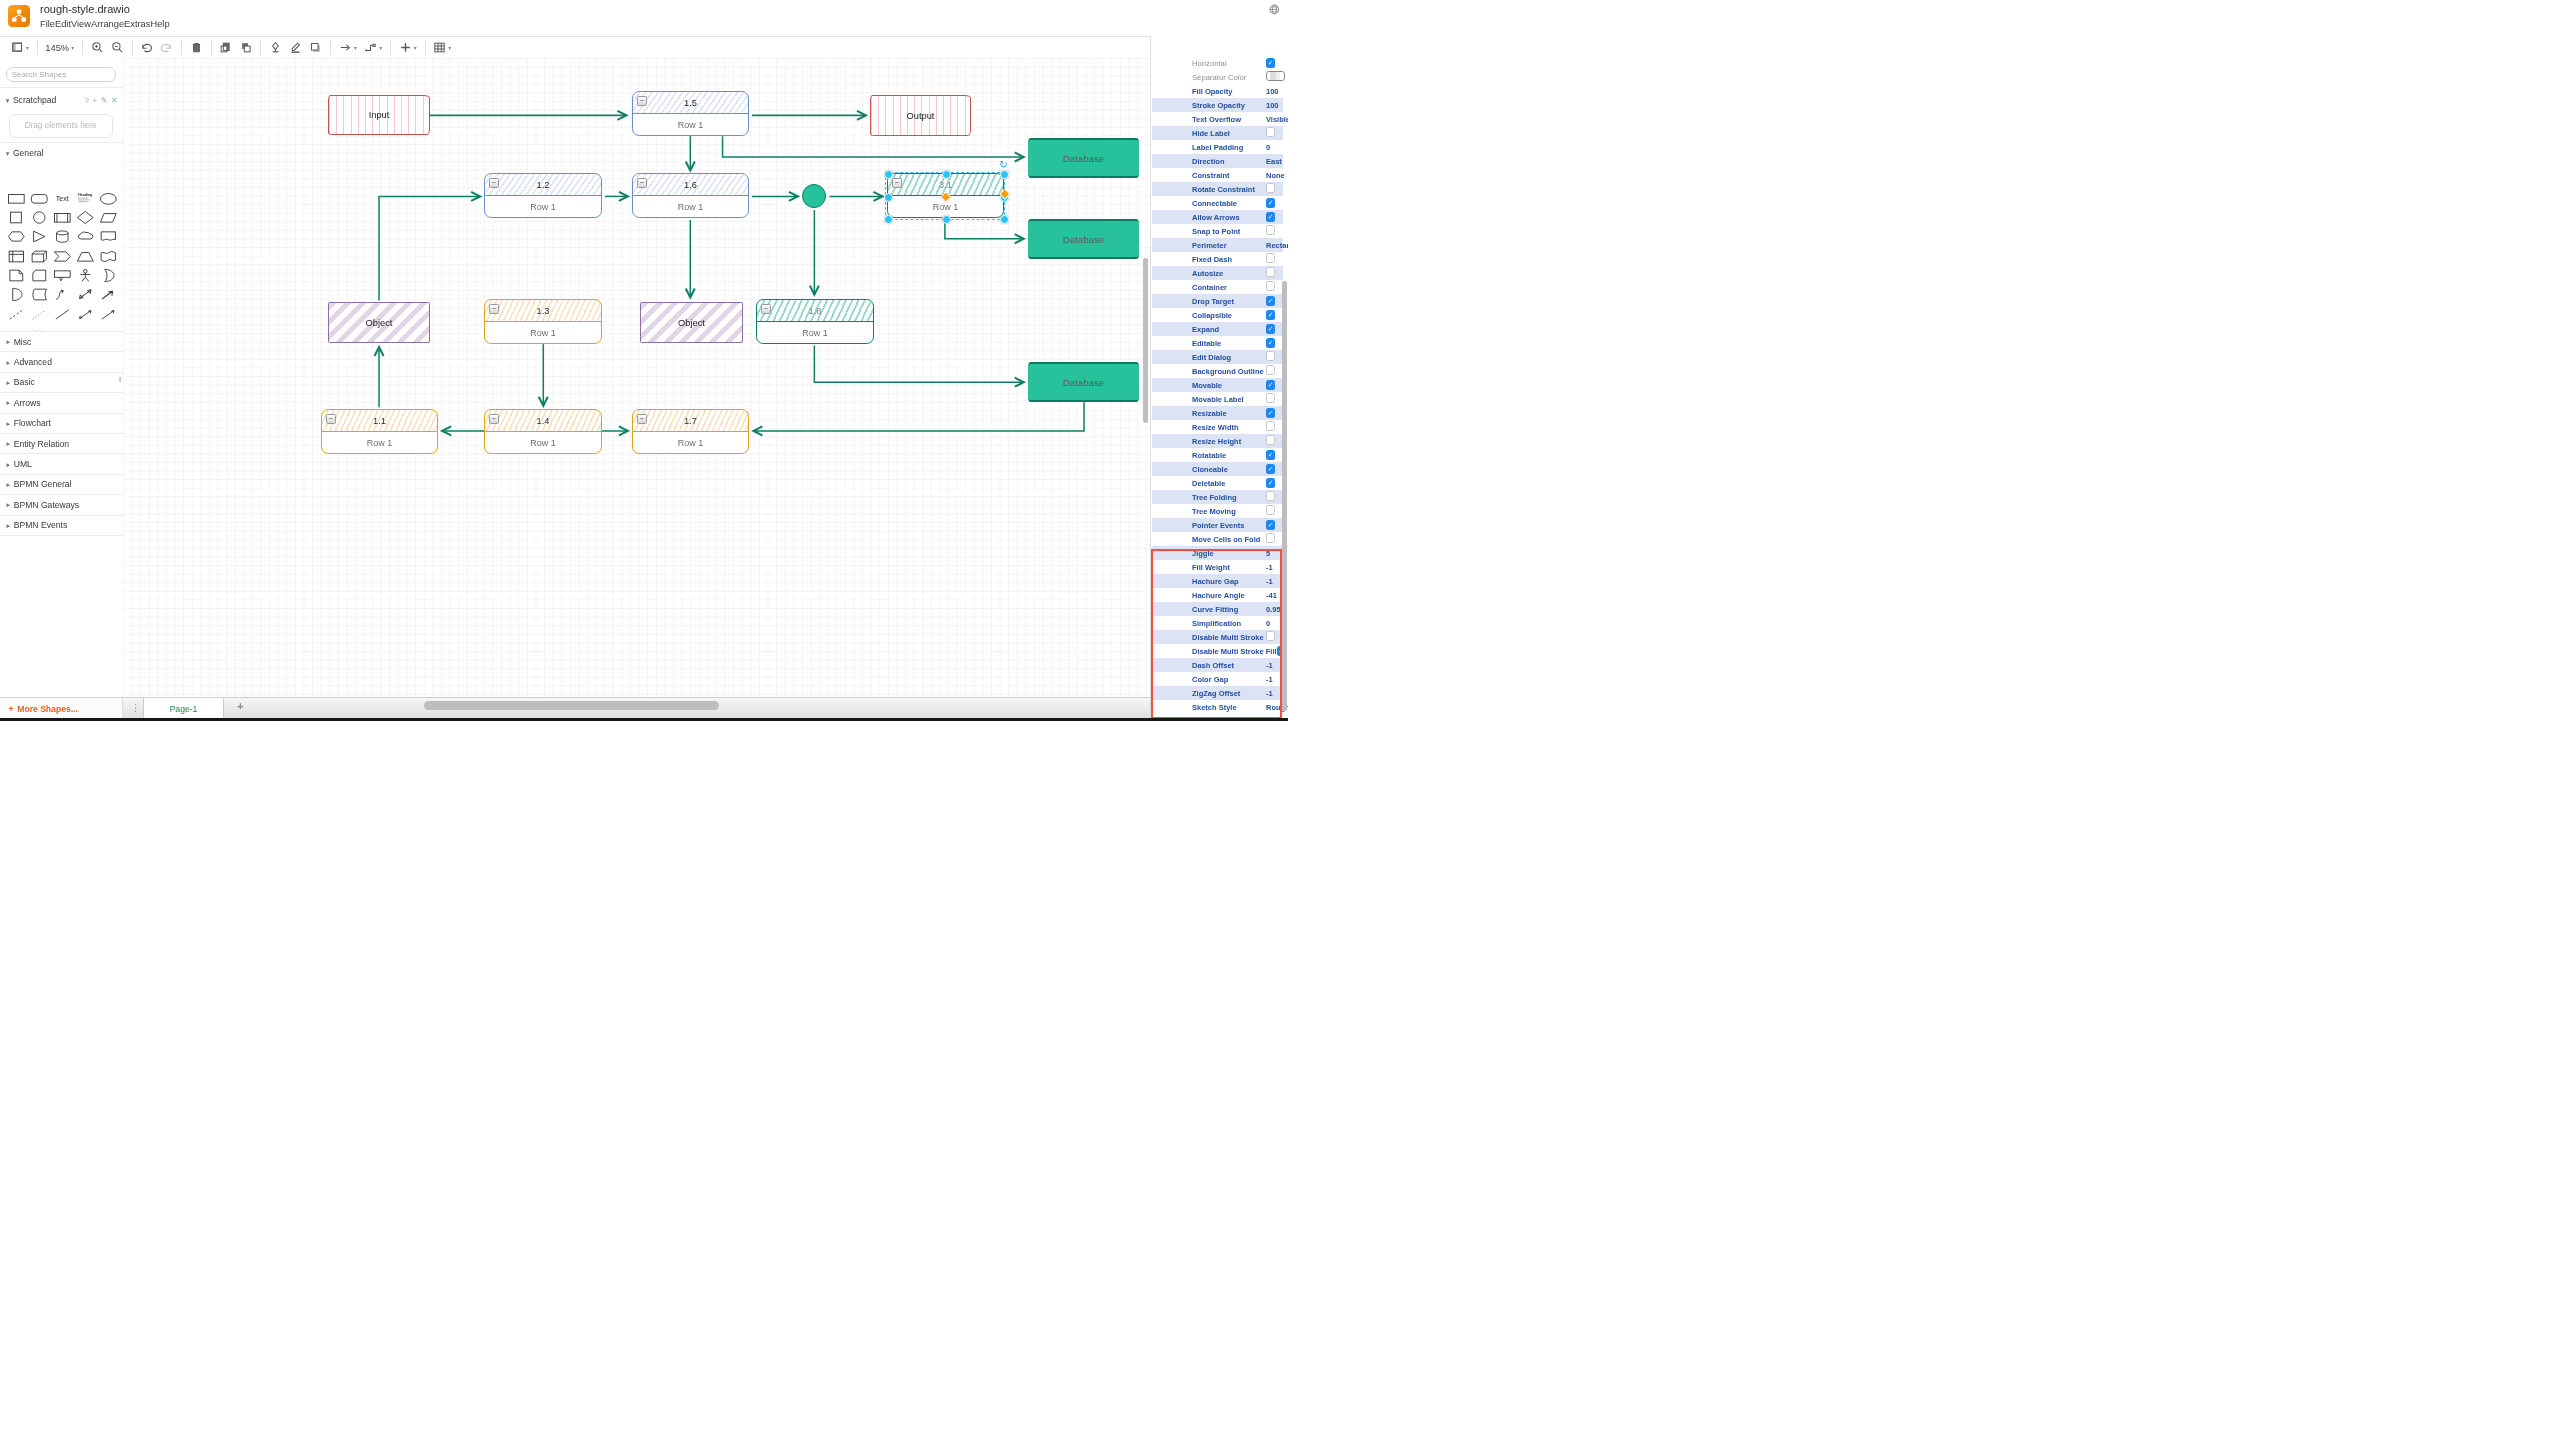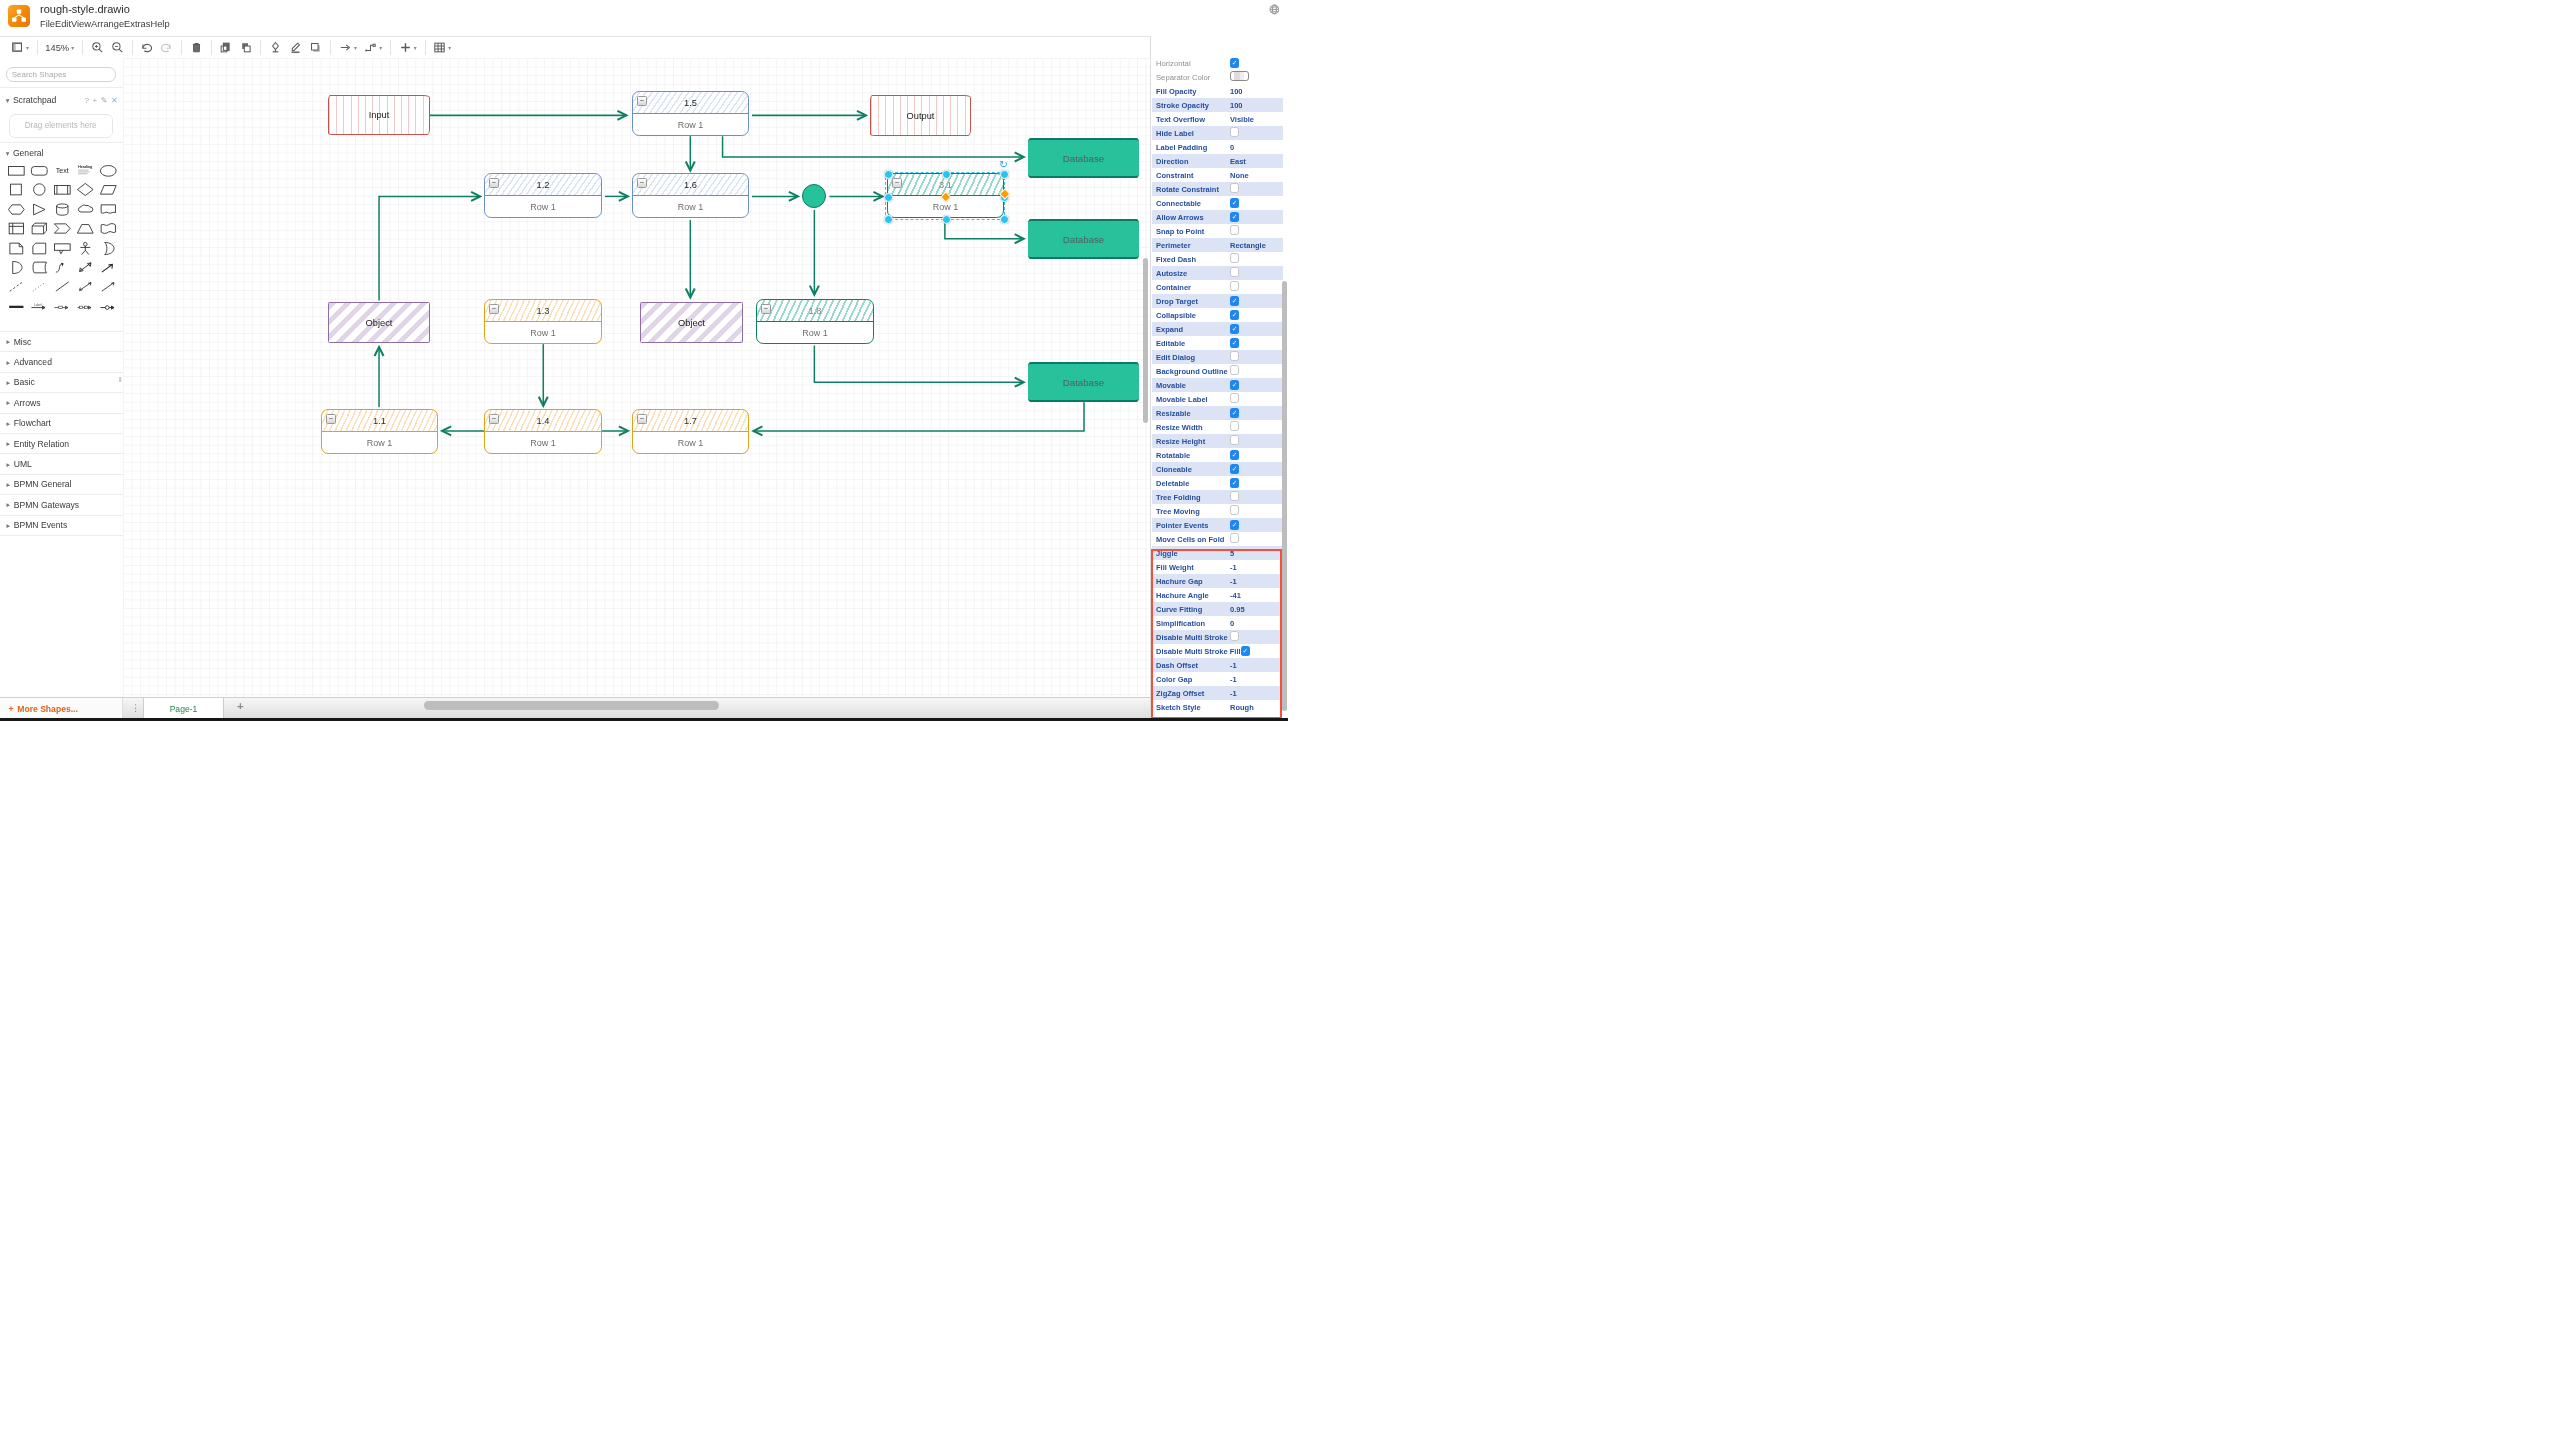--- a/index.html
+++ b/index.html
@@ -27,21 +27,21 @@
   #search-wrap input{border:none;outline:none;flex:1;font-size:8px;padding:0 2.9px 0 5px;color:#555;font-family:inherit;background:transparent;}
   #search-wrap input::placeholder{color:#a9a9a9;}
   .side-div{position:absolute;left:0;width:100%;height:0.7px;background:#ececec;}
   #scratchpad-hdr{position:absolute;left:5.7px;top:37px;width:112px;font-size:8.6px;color:#383838;display:flex;align-items:center;}
   #scratchpad-hdr .sp-icons{margin-left:auto;font-size:8px;color:#a5a5a5;display:flex;gap:3.6px;}
   #scratchpad-hdr .sp-close{color:#8fb0d8;}
   #dragbox{position:absolute;left:8.6px;top:56px;width:102px;height:21.5px;border:1.4px dotted #ccc;border-radius:6.5px;display:flex;align-items:center;justify-content:center;font-size:8.2px;color:#b8b8b8;}
   #general-hdr{position:absolute;left:5.7px;top:90px;font-size:8.6px;color:#383838;}
   .tri{color:#777;font-size:7.2px;margin-right:3.6px;}
   #palette{position:absolute;left:4.3px;top:105px;width:115px;display:grid;grid-template-columns:repeat(5,23px);grid-auto-rows:19.4px;}
-  .pal-cell{display:flex;align-items:flex-start;justify-content:center;}
+  .pal-cell{display:flex;align-items:center;justify-content:center;margin-top:35px;}
   #categories{position:absolute;left:0;top:273px;width:123px;}
   .cat-row{height:19.4px;border-top:0.7px solid #ececec;display:flex;align-items:center;padding-left:6.5px;font-size:8.6px;color:#383838;background:#fff;}
   .cat-row:last-child{border-bottom:0.7px solid #ececec;}
   #side-grip{position:absolute;left:119px;top:318px;font-size:6.5px;color:#999;letter-spacing:0.7px;}
   
   #canvas{position:absolute;left:123px;top:58px;width:1027px;height:639px;background-color:#fff;
     background-image:linear-gradient(#f4f4f4 0.7px,transparent 0.7px),linear-gradient(90deg,#f4f4f4 0.7px,transparent 0.7px);
     background-size:8.6px 8.6px;overflow:hidden;}
   #edges{position:absolute;left:0;top:0;}
   .node{position:absolute;box-sizing:border-box;font-size:9.3px;}
@@ -66,21 +66,21 @@
     background:linear-gradient(#fefefe,#d7d7d7);font-size:7.2px;line-height:7.2px;text-align:center;color:#333;}
   
   #sel-outline{position:absolute;border:1.1px dashed #35c0ec;box-sizing:border-box;}
   .handle{position:absolute;width:6.5px;height:6.5px;border-radius:50%;background:#29c3f4;border:1.1px solid #fff;box-shadow:0 0 1.4px rgba(0,0,0,.35);}
   .diamond{position:absolute;width:5.7px;height:5.7px;background:#ff9b05;border:0.7px solid #fff;transform:rotate(45deg);}
   #rotate-handle{position:absolute;color:#35a6e8;font-size:10.8px;}
   .cv-scroll{position:absolute;background:#bdbdbd;border-radius:5px;}
   
   #rpanel{position:absolute;left:1150px;top:36px;width:138px;height:685px;background:#fff;border-left:0.7px solid #dadce0;box-sizing:border-box;}
   #prows{position:absolute;left:1.4px;top:20px;width:131px;}
-  .prow{height:14px;display:flex;align-items:center;font-size:7.5px;font-weight:bold;color:#254e9e;}
+  .prow{height:14px;display:flex;align-items:center;font-size:7.5px;font-weight:bold;color:#254e9e;padding-left:36px;}
   .prow.alt{background:#dbe3f4;}
   .prow.gray{color:#909090;font-weight:normal;font-size:7.7px;}
   .plabel{padding-left:3.6px;white-space:nowrap;flex:0 0 74px;}
   .pval{white-space:nowrap;}
   .cb{display:inline-block;width:9.3px;height:9.3px;border-radius:2.5px;box-sizing:border-box;}
   .cb.on{background:#1e87f0;color:#fff;font-size:6.8px;line-height:9.3px;text-align:center;font-weight:bold;}
   .cb.off{background:#fff;border:0.7px solid #c6c6c6;}
   .swatch{display:inline-block;width:17px;height:7.2px;border:0.7px solid #888;border-radius:2.9px;background:linear-gradient(90deg,#fff 0 20%,#ddd 20% 55%,#eee 55% 75%,#fff 75%);}
   #red-box{position:absolute;left:0px;top:513px;width:131px;height:170px;border:2.9px solid #f5503c;box-sizing:border-box;pointer-events:none;}
   #rpanel-scroll{position:absolute;right:0.7px;top:245px;width:5px;height:430px;background:#bdbdbd;border-radius:2.9px;}

